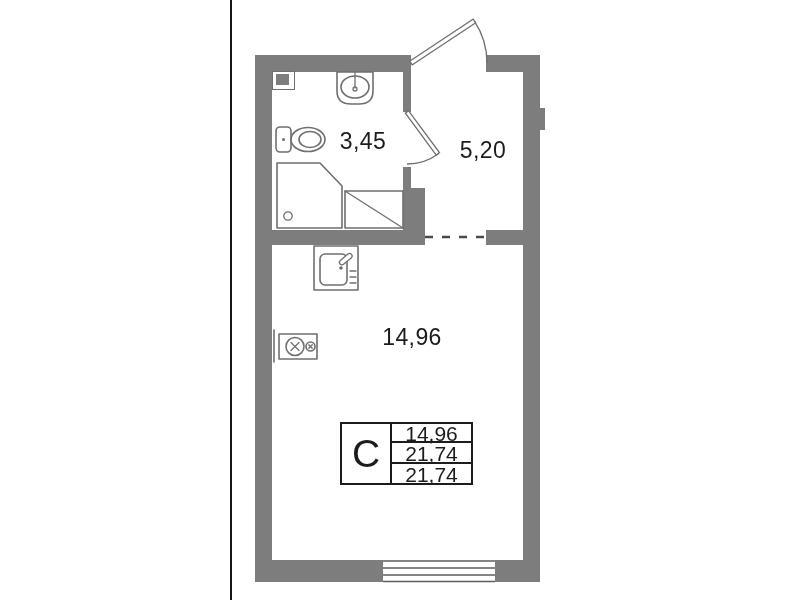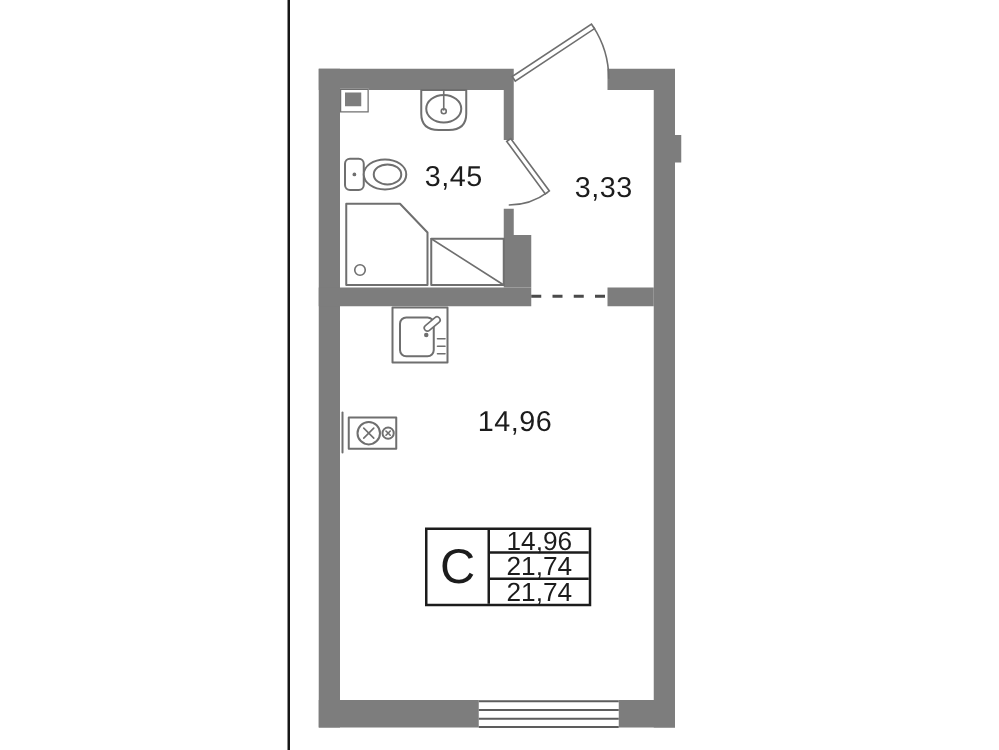--- a/index.html
+++ b/index.html
@@ -126,21 +126,21 @@
 
     <g>
       <line class="win" x1="383" y1="561" x2="495" y2="561"></line>
       <line class="win" x1="383" y1="568" x2="495" y2="568"></line>
       <line class="win" x1="383" y1="575" x2="495" y2="575"></line>
       <line class="win" x1="383" y1="581.5" x2="495" y2="581.5"></line>
     </g>
   </svg>
 
   <div class="area-label" style="left:363px;top:141px;">3,45</div>
-  <div class="area-label" style="left:483px;top:150px;">3,33</div>
+  <div class="area-label" style="left:483px;top:150px;">5,20</div>
   <div class="area-label" style="left:412px;top:337px;">14,96</div>
 
   <div class="legend">
     <div class="legend-letter">С</div>
     <div class="legend-cell">14,96</div>
     <div class="legend-cell">21,74</div>
     <div class="legend-cell last">21,74</div>
   </div>
 
 </div>

